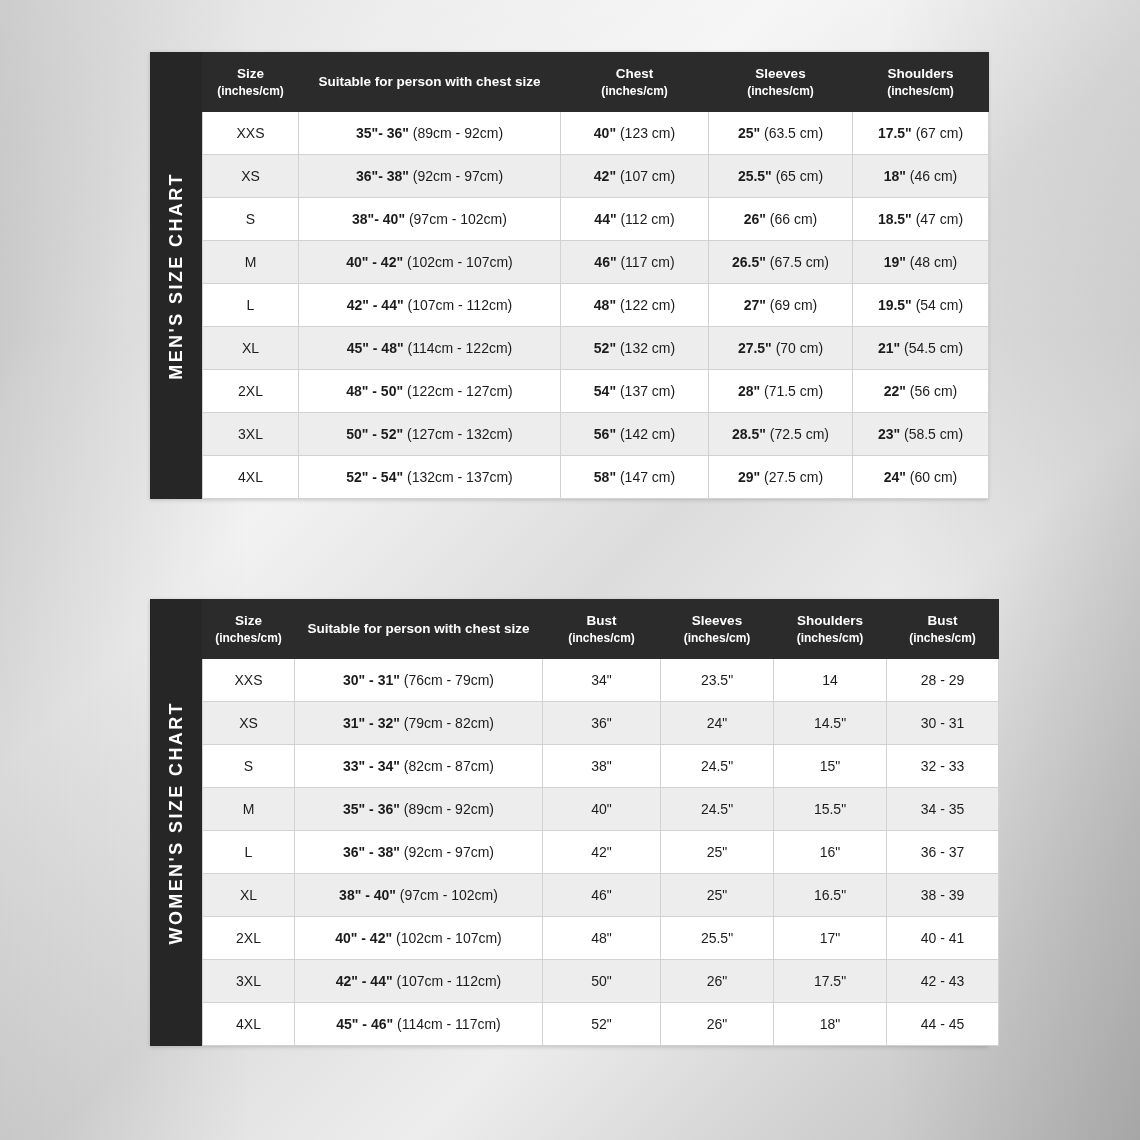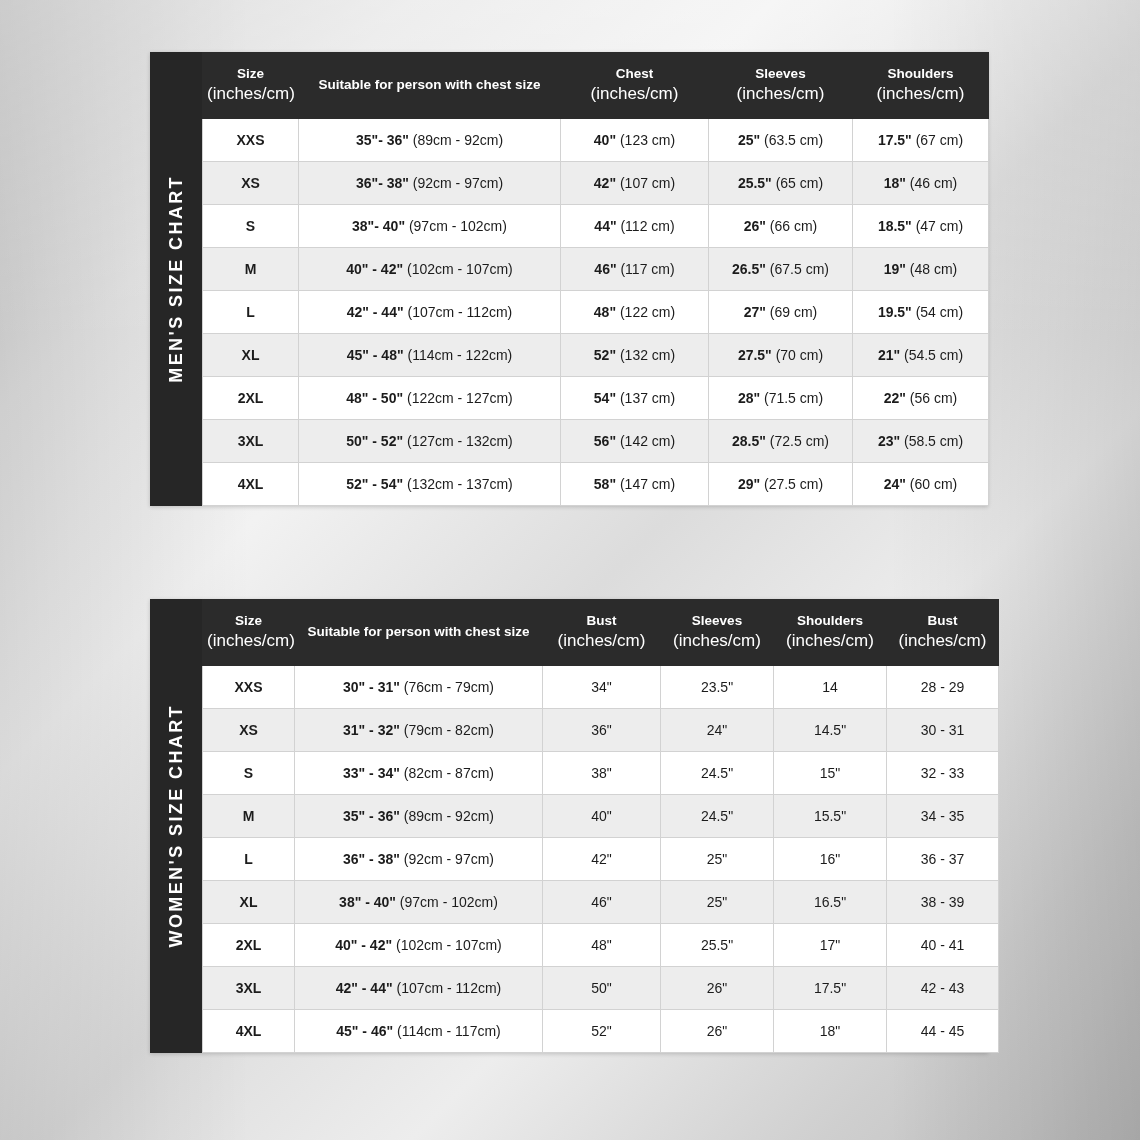--- a/index.html
+++ b/index.html
@@ -66,33 +66,33 @@
     background: #2b2b2b;
     color: #ffffff;
     border: 1px solid #2b2b2b;
     font-size: 13.5px;
     font-weight: bold;
     padding: 12px 4px;
     line-height: 1.35;
   }
   table.size-table thead th .sub {
     display: block;
-    font-size: 17px;
-    font-weight: normal;
+    font-size: 12px;
+    font-weight: bold;
   }
   table.size-table tbody td {
     font-size: 14px;
     padding: 13px 4px;
     background: #ffffff;
   }
   table.size-table tbody tr:nth-child(even) td {
     background: #ededed;
   }
   td.size-cell {
-    font-weight: bold;
+    font-weight: normal;
     font-size: 14px;
   }
   td.meas b {
     font-weight: bold;
   }
   td.meas {
     font-weight: normal;
   }
 
   

